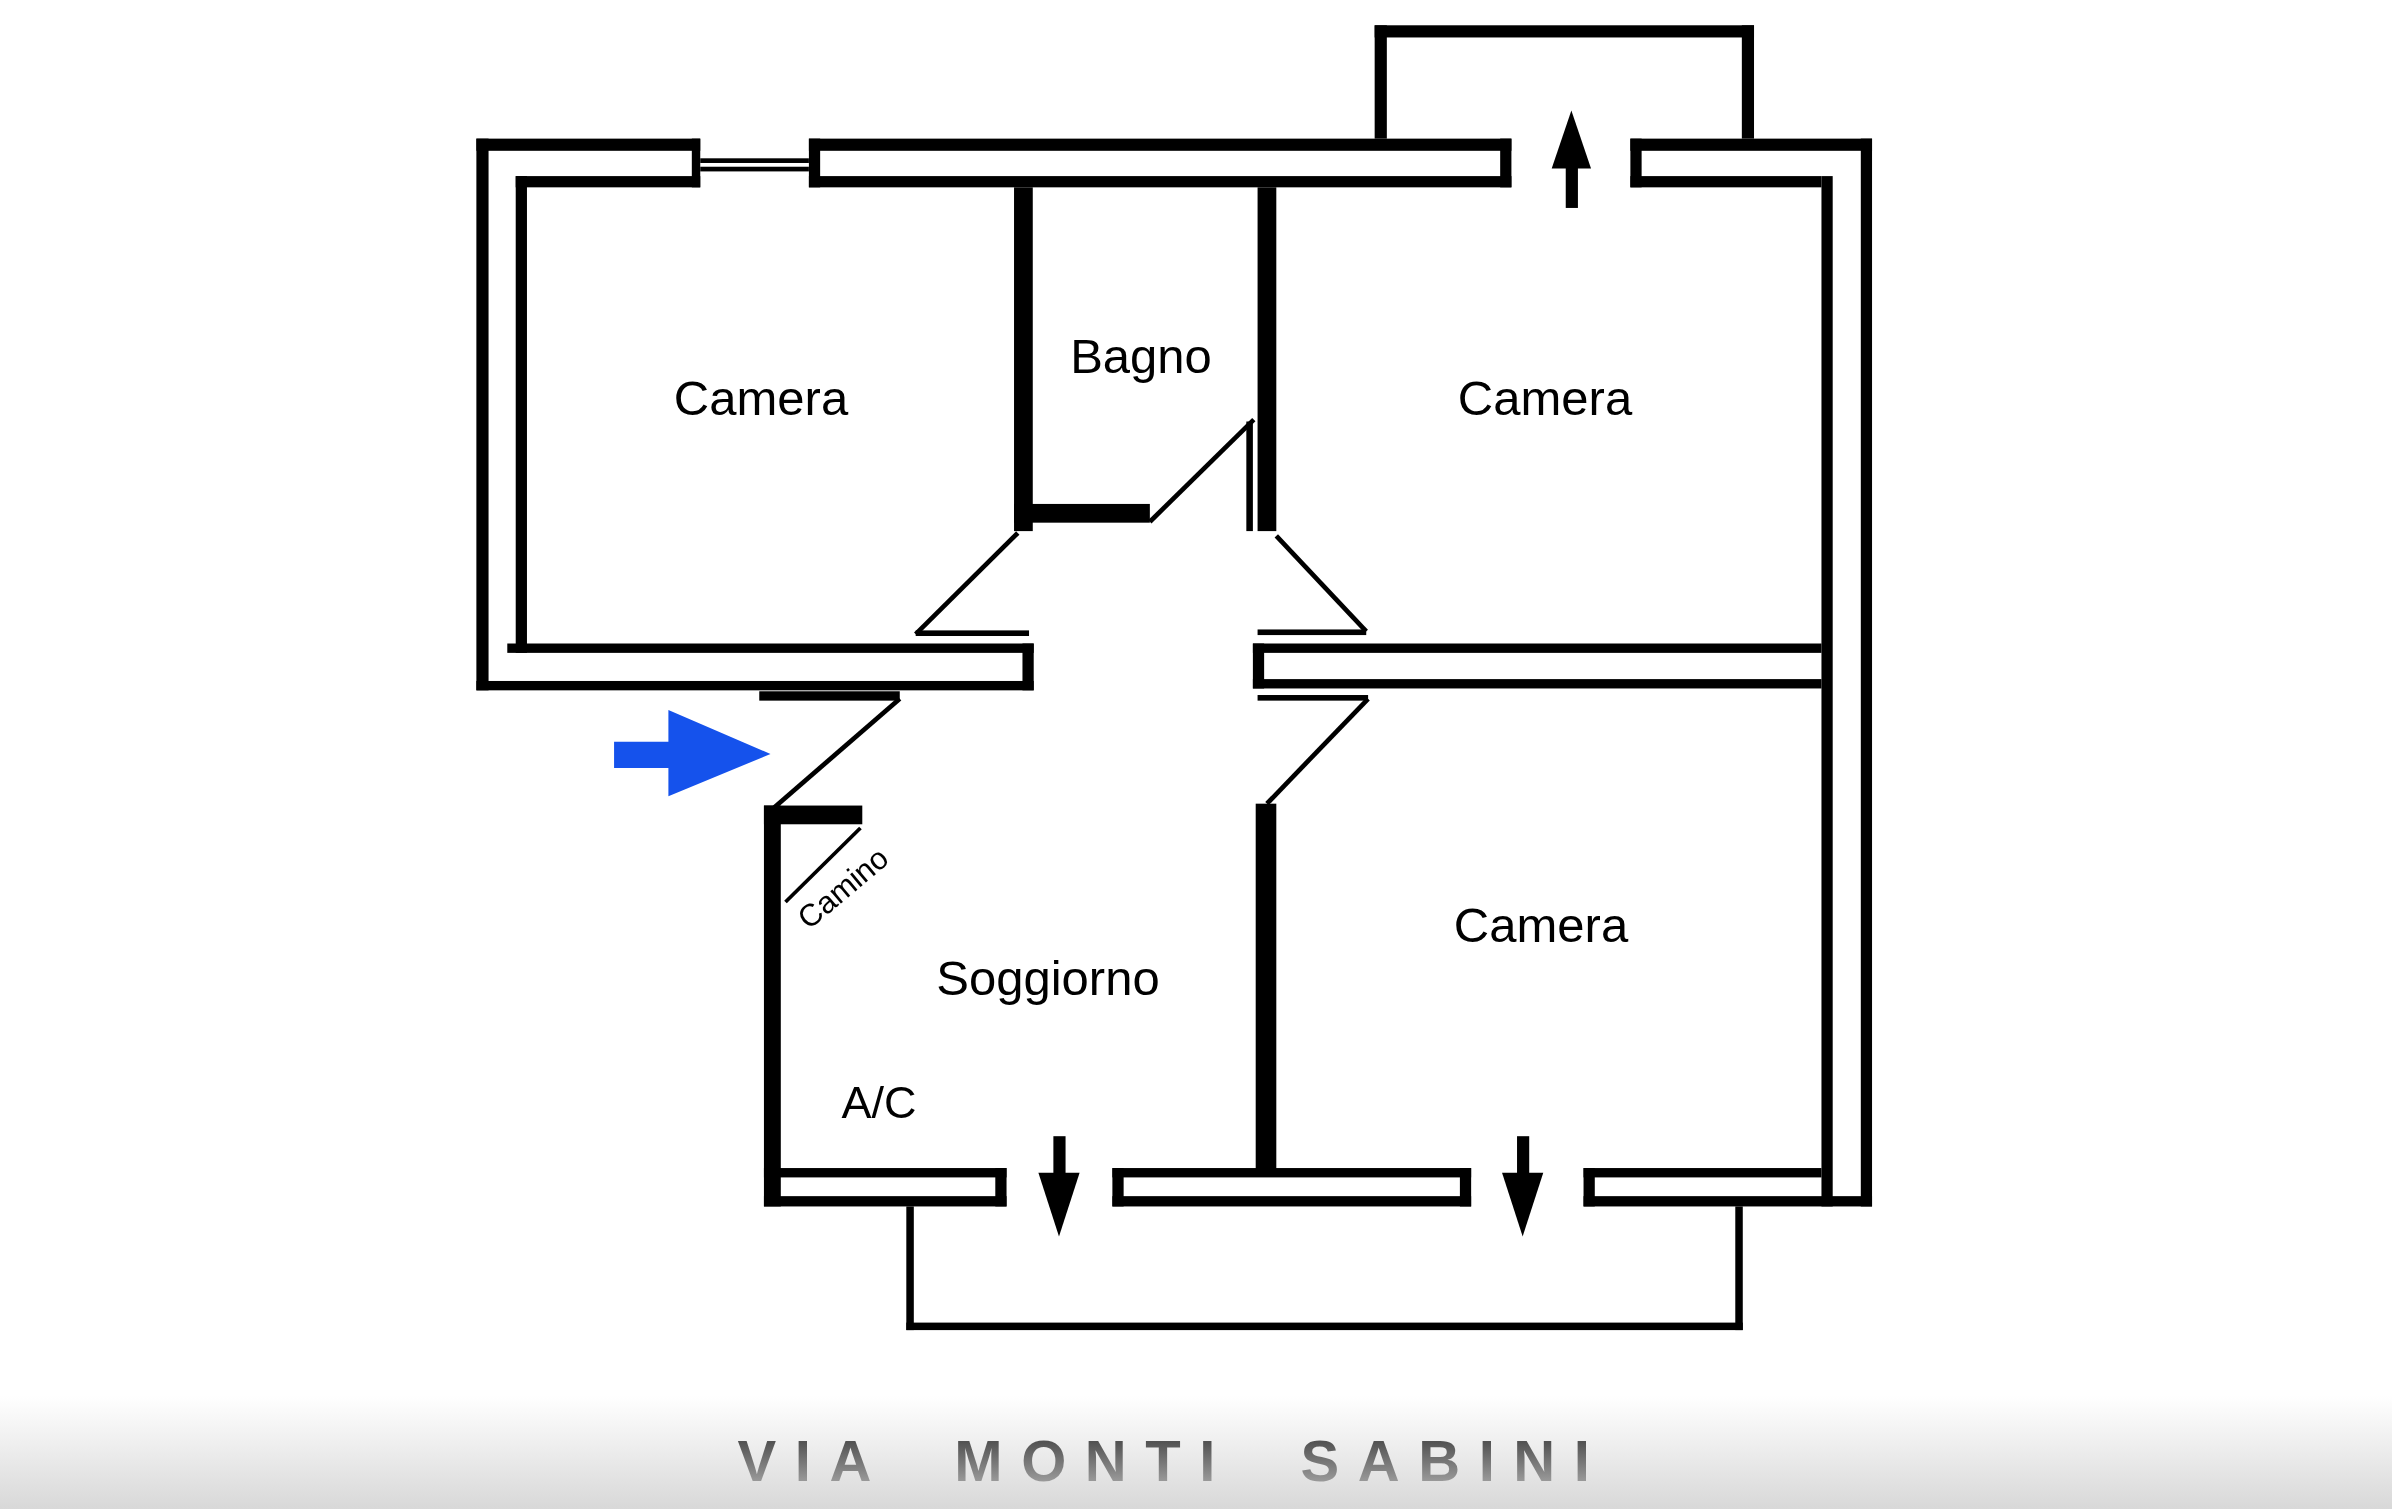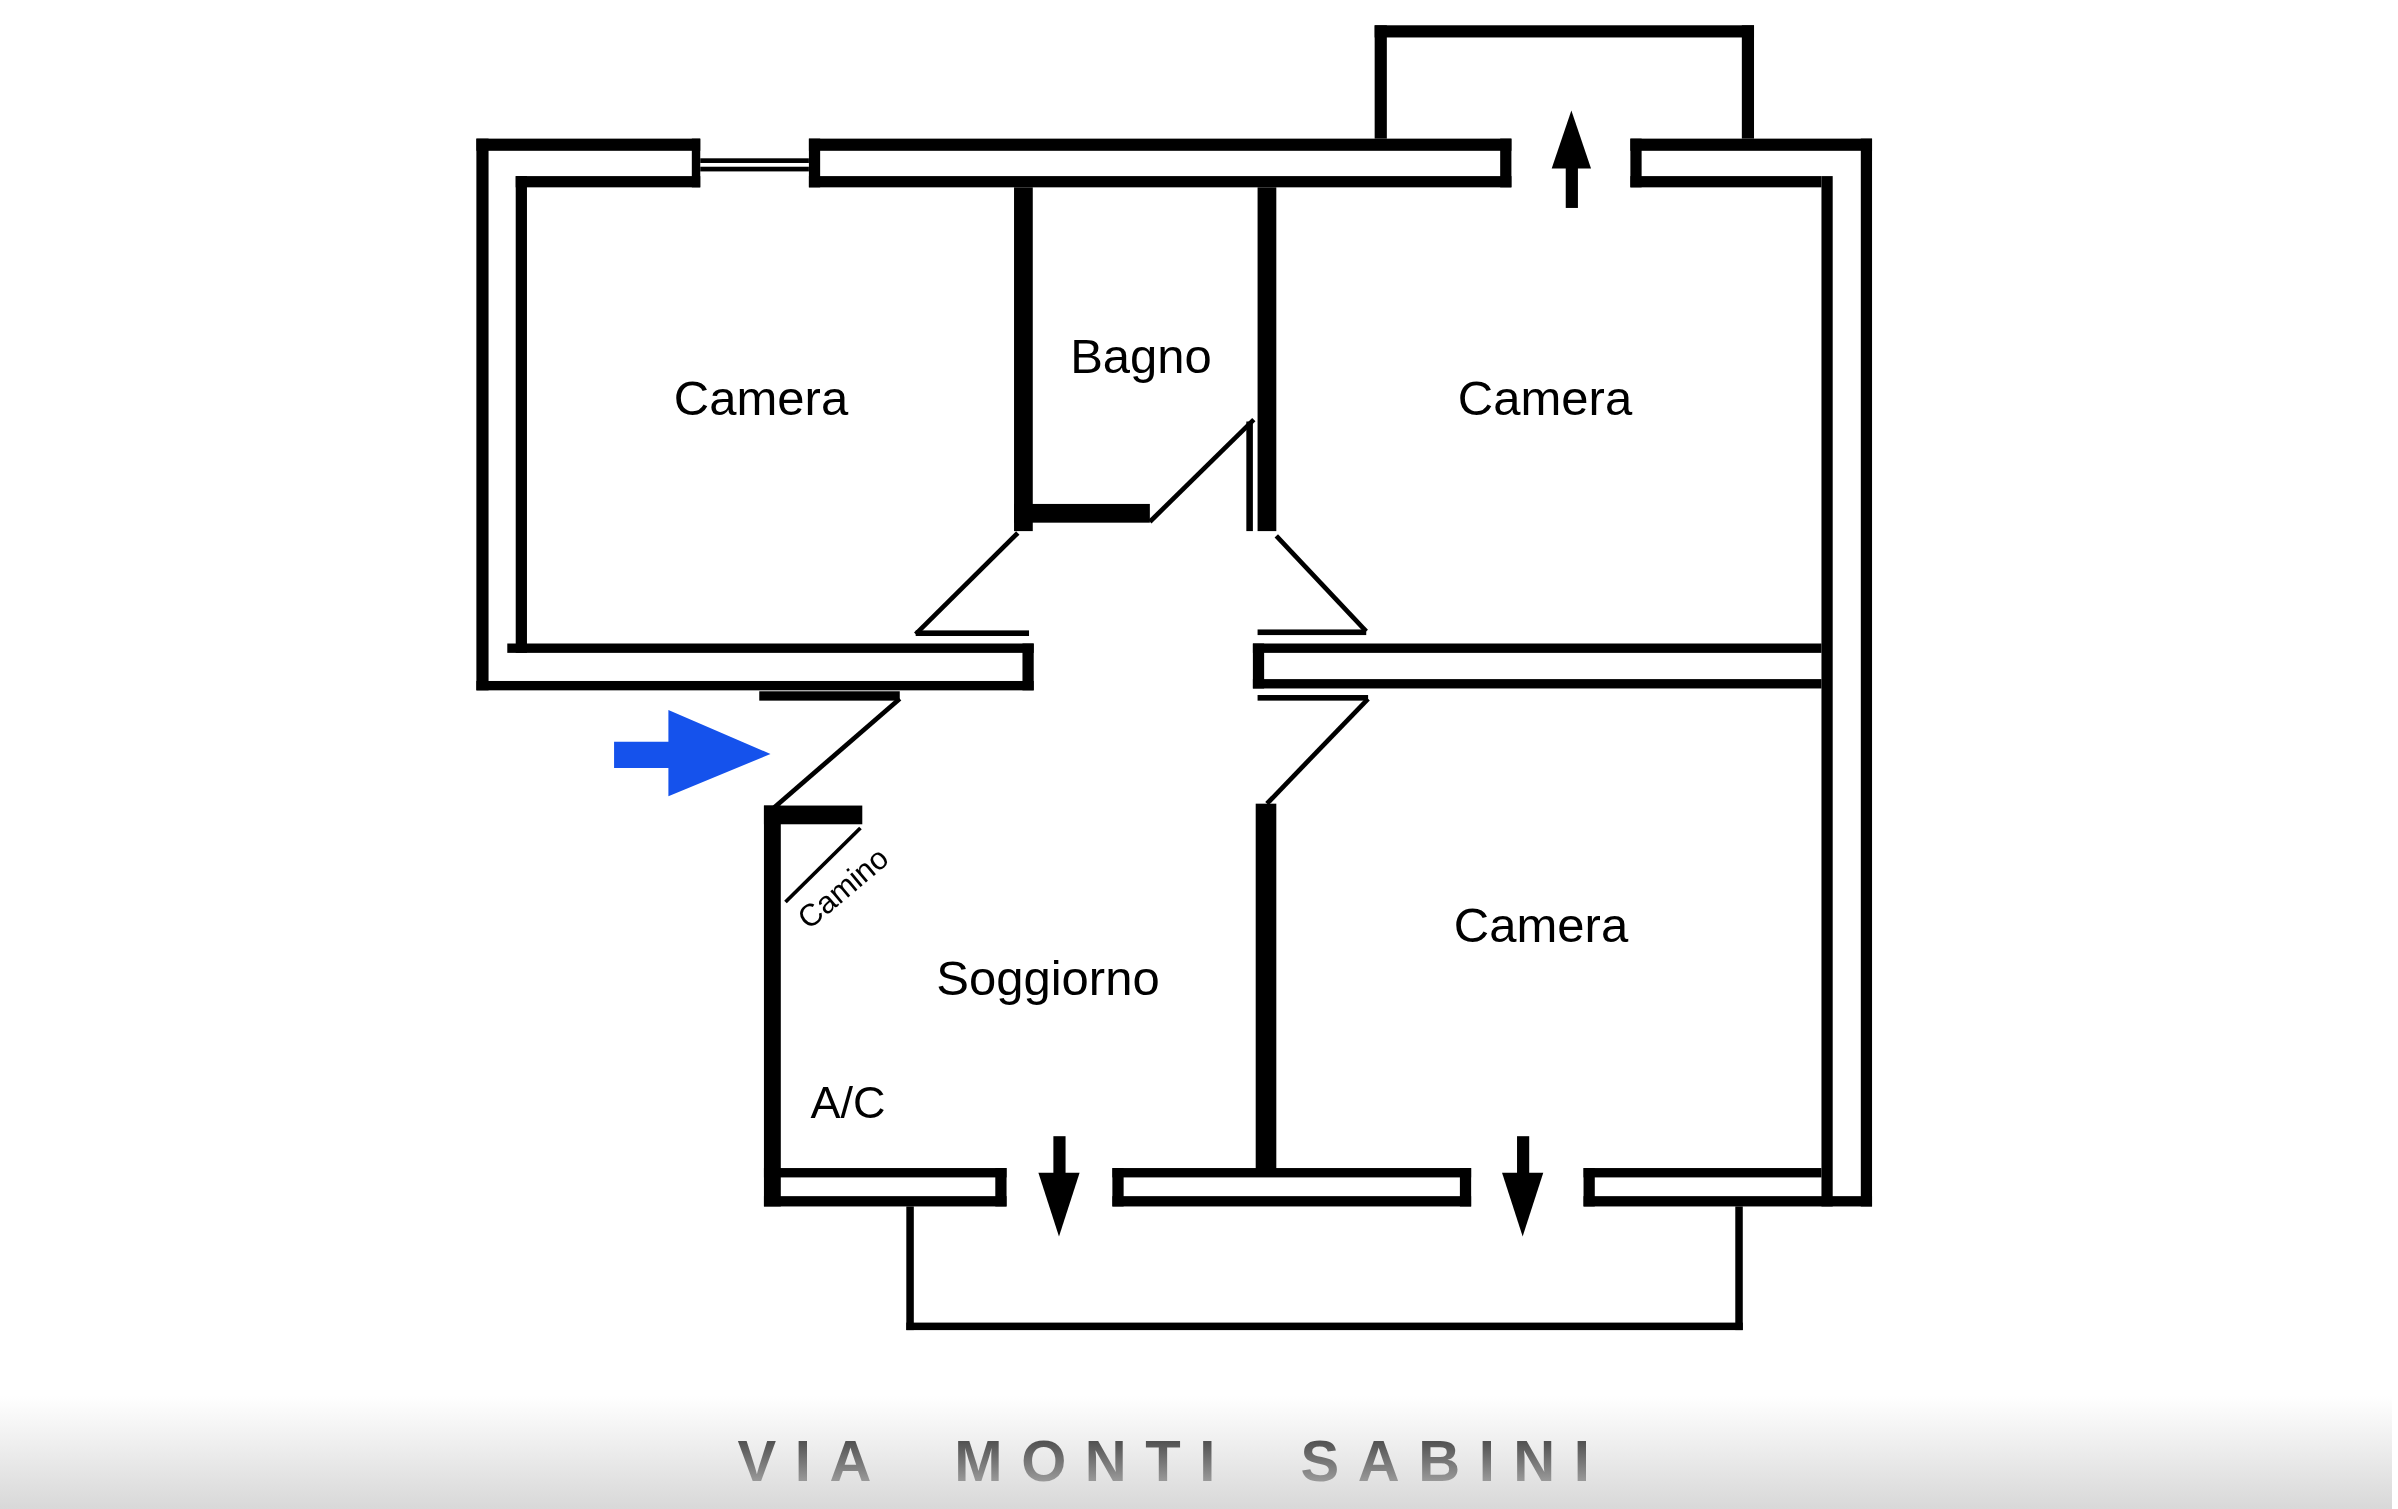--- a/index.html
+++ b/index.html
@@ -6,21 +6,21 @@
   .stage{
     position:relative;width:2392px;height:1509px;background:#ffffff;overflow:hidden;
     font-family:"Liberation Sans", sans-serif;
   }
   .drawing{position:absolute;left:0;top:0;width:2399px;height:1509px;}
   .lbl{
     position:absolute;transform:translate(-50%,-50%);
     color:#000;font-size:49px;line-height:1;white-space:nowrap;
   }
   .lbl-camino{font-size:31px;transform:translate(-50%,-50%) rotate(-40deg);}
-  .lbl-ac{font-size:45px;}
+  .lbl-ac{font-size:45px;margin-left:31px;}
   .street{
     position:absolute;transform:translate(-50%,-50%);
     font-weight:700;font-size:58px;letter-spacing:0.32em;word-spacing:0.55em;
     color:#000;white-space:nowrap;
   }
   .bottom-fade{
     position:absolute;left:0;top:1396px;width:2399px;height:113px;
     background:linear-gradient(to bottom, rgba(220,220,220,0) 0%, rgba(214,214,214,0.95) 100%);
     pointer-events:none;
   }

